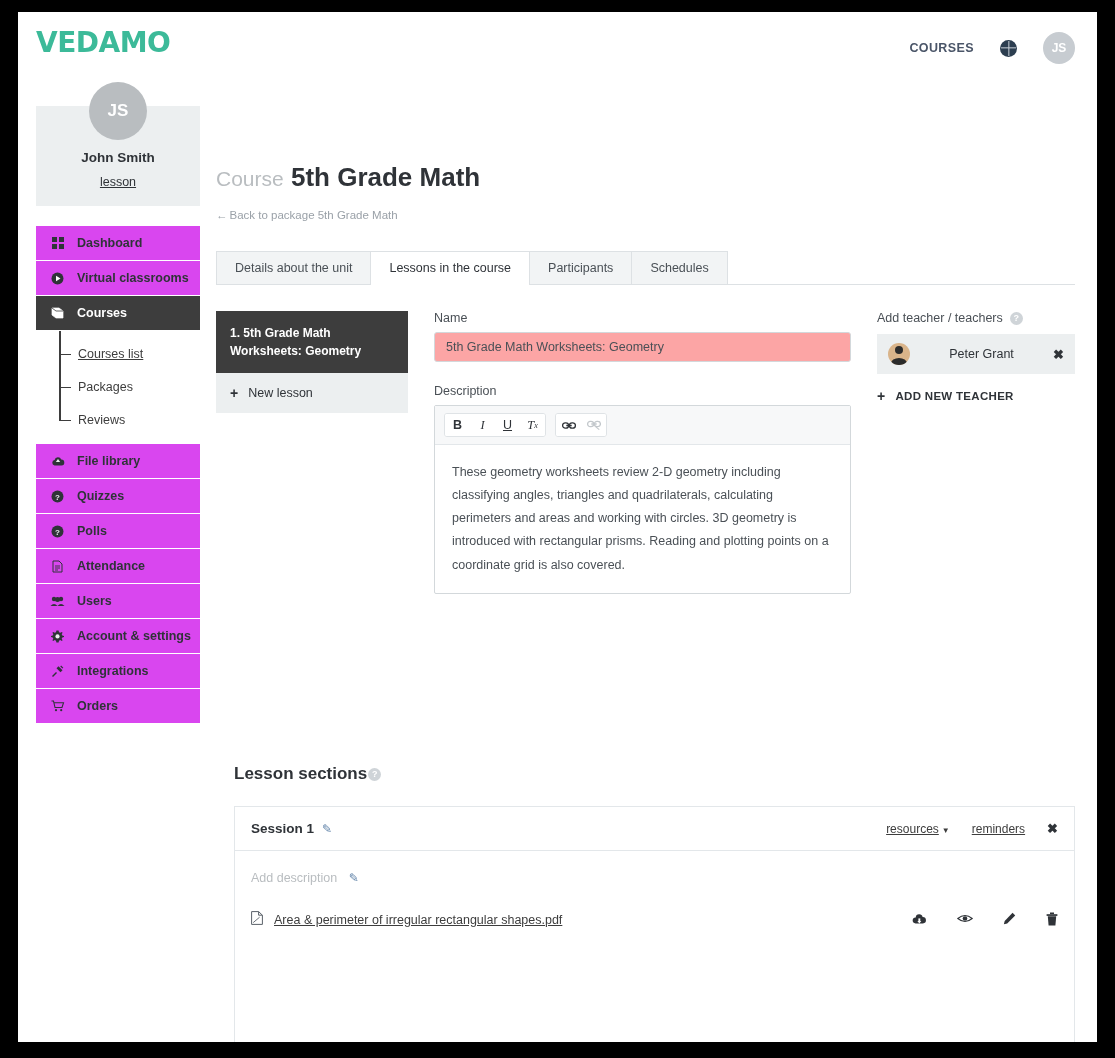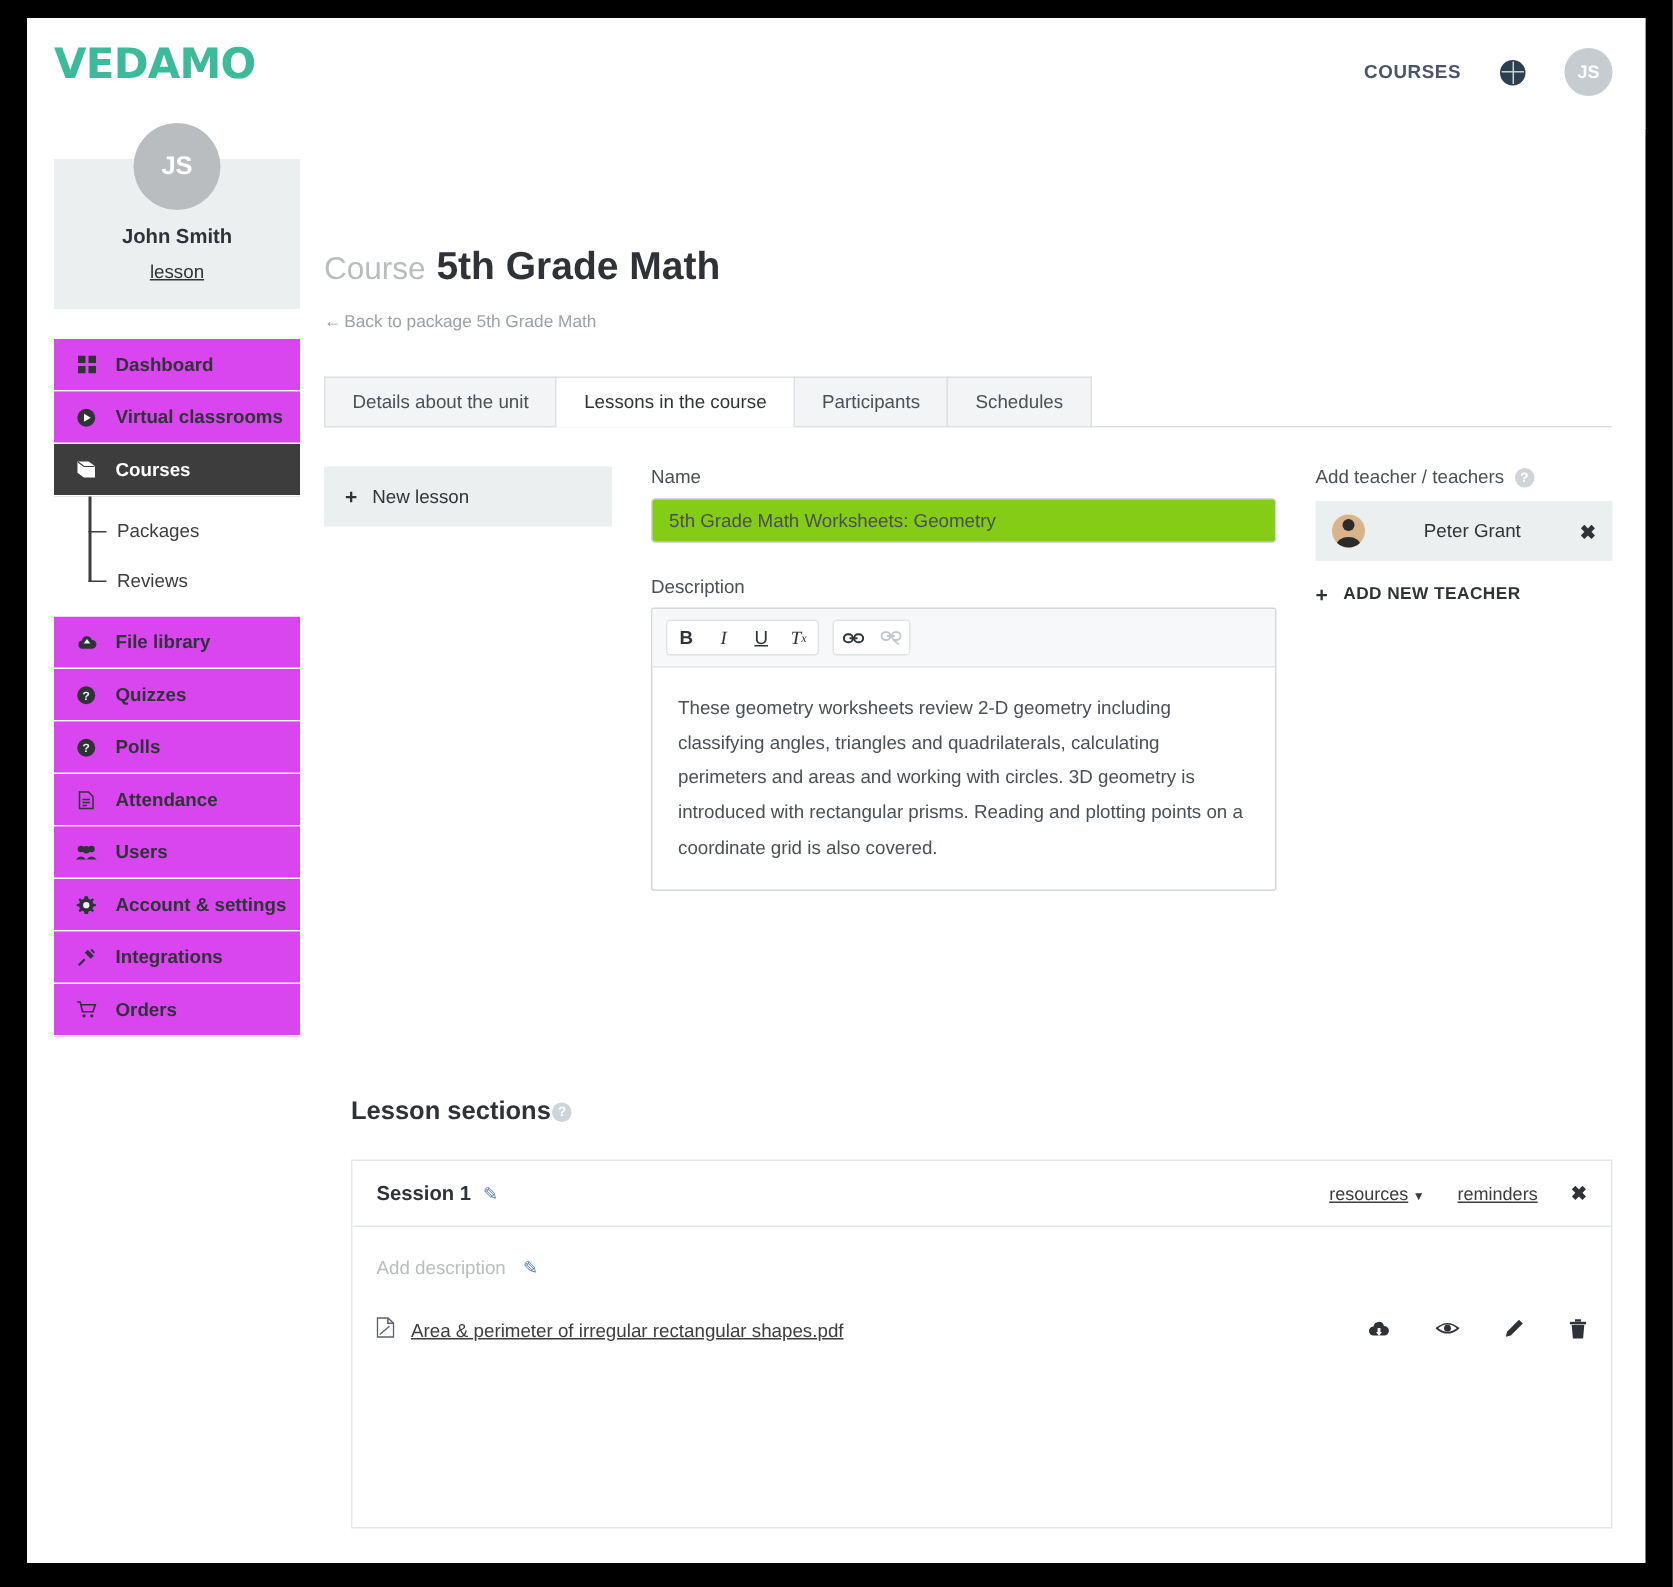--- a/index.html
+++ b/index.html
@@ -150,21 +150,21 @@
     background: #eceff0; color: #2f3338;
     font-size: 12.5px; padding: 12px 14px;
     display: flex; align-items: center; gap: 10px; cursor: pointer;
   }
   .plus { font-weight: bold; font-size: 14px; }
 
   .field-label { font-size: 12.5px; color: #4a5056; margin-bottom: 7px; }
   .text-input {
     width: 100%; height: 30px; border: 1px solid #d3d8db; border-radius: 3px;
     padding: 0 11px; font-size: 12.5px; color: #4a5056;
-    font-family: "Liberation Sans", sans-serif; background: #84cc16;
+    font-family: "Liberation Sans", sans-serif; background: #fca5a5;
   }
   .spacer { height: 22px; }
 
   .editor { border: 1px solid #d3d8db; border-radius: 2px; width: 100%; }
   .editor-toolbar {
     background: #f7f8f9; border-bottom: 1px solid #e3e7ea;
     padding: 7px 9px; display: flex; gap: 9px; align-items: center;
   }
   .btn-group { display: flex; border: 1px solid #dfe3e6; border-radius: 3px; background: #ffffff; overflow: hidden; }
   .tb-btn {
@@ -288,20 +288,23 @@
         <span class="nav-icon">
           <svg width="13" height="12" viewBox="0 0 13 12">
               <path d="M1 1 L8 1 L12 4 L12 11 L5 11 L1 8 Z" fill="currentColor" stroke="currentColor" stroke-width="0.7"></path>
               <path d="M1 1 L5 4 L12 4" fill="none" stroke="#3d3d3d" stroke-width="0.8"></path>
             </svg>
         </span>
         <span>Courses</span>
       </div>
 
       <div class="subnav">
+        <div class="subnav-item active">
+          <span>Courses list</span>
+        </div>
         <div class="subnav-item">
           <span>Packages</span>
         </div>
         <div class="subnav-item">
           <span>Reviews</span>
         </div>
       </div>
 
       <div class="nav-item">
         <span class="nav-icon">
@@ -407,20 +410,21 @@
       <div class="tabs">
         <div class="tab">Details about the unit</div>
         <div class="tab active">Lessons in the course</div>
         <div class="tab">Participants</div>
         <div class="tab">Schedules</div>
       </div>
 
       <div class="grid">
 
         <div class="col-lessons">
+          <div class="lesson-active">1. 5th Grade Math Worksheets: Geometry</div>
           <div class="lesson-new">
             <span class="plus">+</span>
             <span>New lesson</span>
           </div>
         </div>
 
         <div class="col-form">
           <div class="field-label">Name</div>
           <input class="text-input" type="text" value="5th Grade Math Worksheets: Geometry" style="">
 

